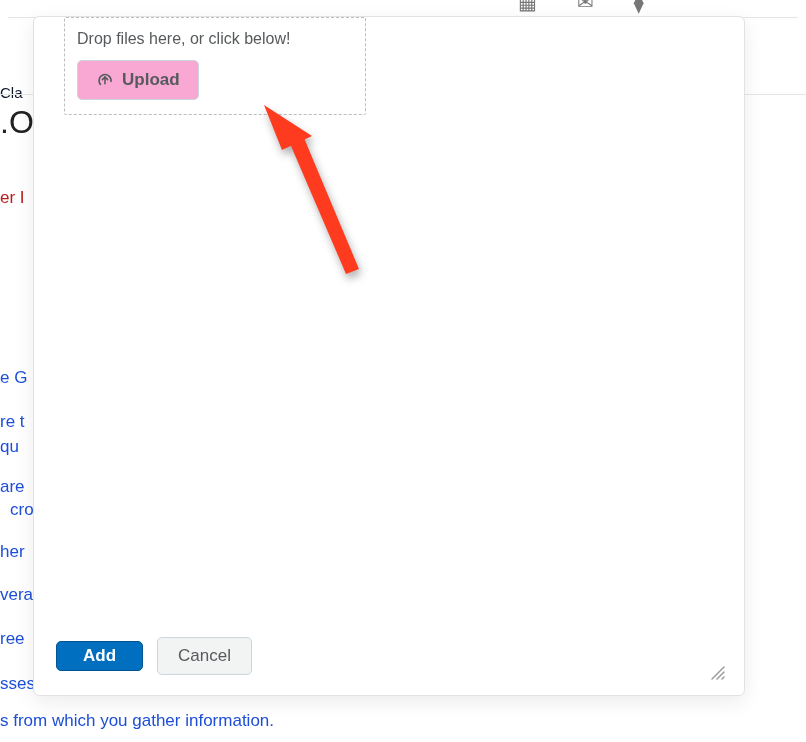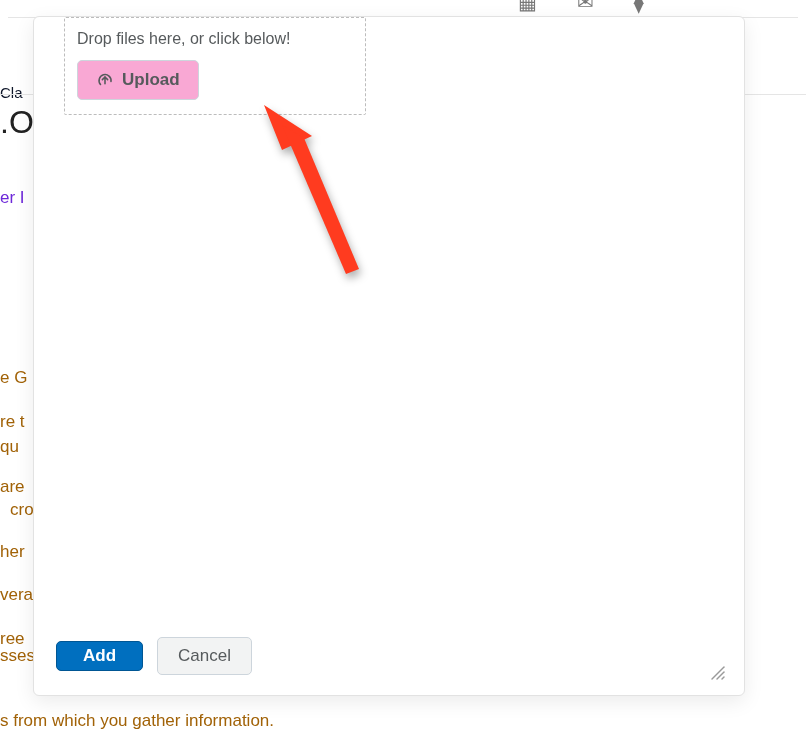--- a/index.html
+++ b/index.html
@@ -51,39 +51,39 @@
       top: 104px;
       left: 0;
       font-size: 32px;
       font-weight: 400;
       color: #222;
     }
     .bg-link-frag {
       position: absolute;
       top: 188px;
       left: 0;
-      color: #6d28d9;
+      color: #b91c1c;
       font-size: 17px;
     }
     .bg-body-frag {
       position: absolute;
       left: 0;
       font-size: 17px;
-      color: #a16207;
+      color: #1d4ed8;
       line-height: 1.4;
     }
     .frag1 { top: 366px; }
     .frag2 { top: 410px; }
     .frag3 { top: 435px; }
     .frag4 { top: 475px; }
     .frag5 { top: 498px; padding-left: 10px; }
     .frag6 { top: 540px; }
     .frag7 { top: 583px; }
     .frag8 { top: 627px; }
-    .frag9 { top: 644px; }
+    .frag9 { top: 672px; }
     .frag10 { top: 709px; }
 
     .modal {
       position: absolute;
       top: 16px;
       left: 33px;
       width: 712px;
       height: 680px;
       background: #fff;
       border: 1px solid #e2e2e2;

